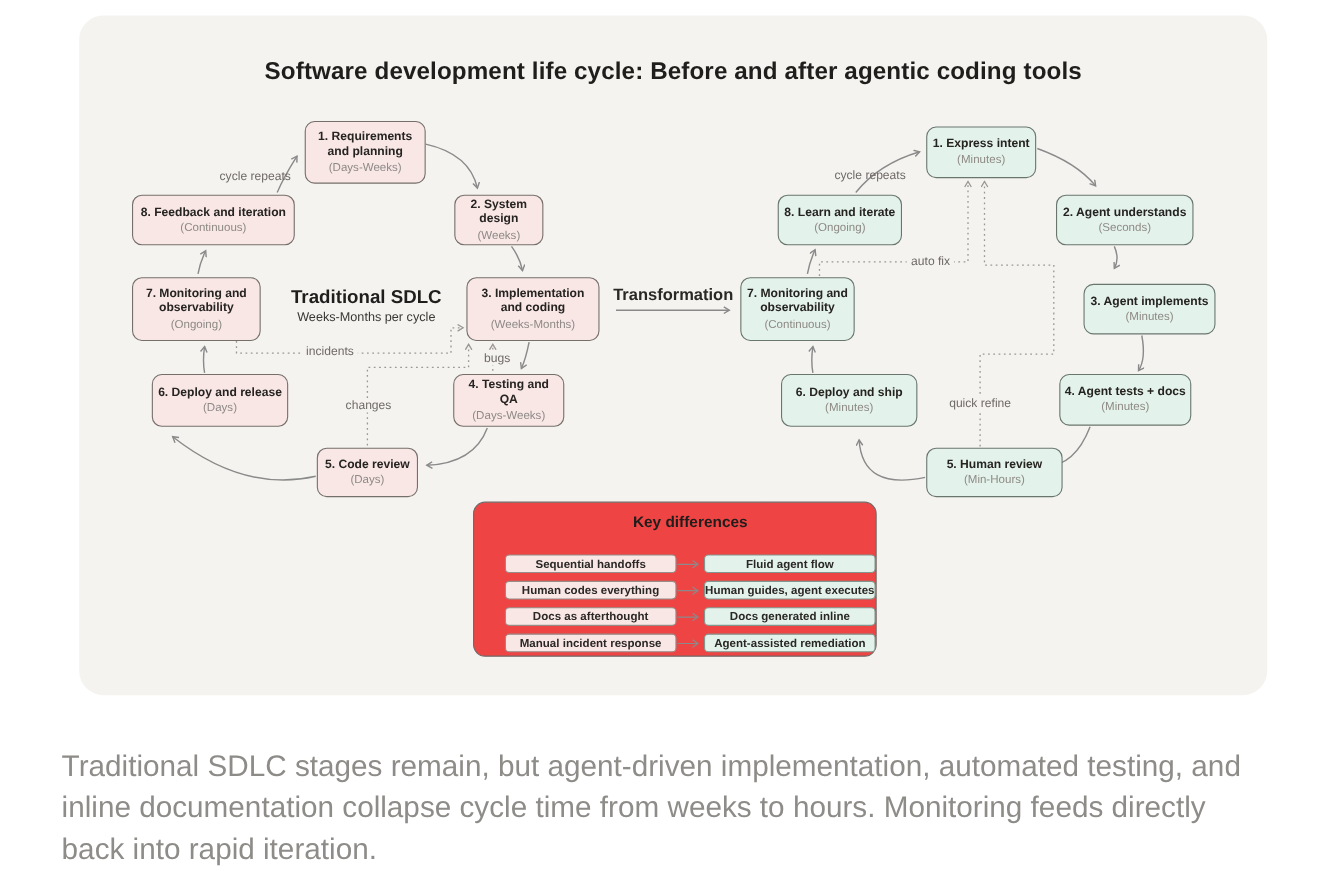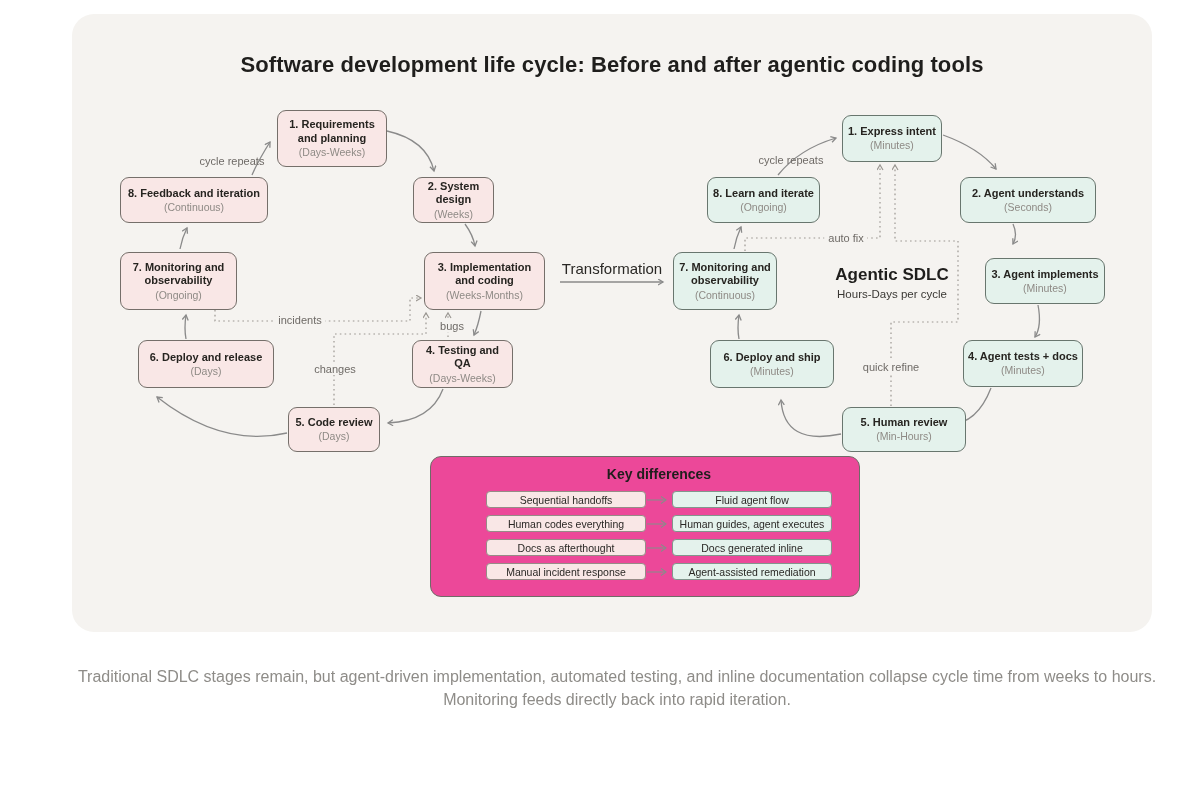--- a/index.html
+++ b/index.html
@@ -10,30 +10,30 @@
   .node{position:absolute;display:flex;flex-direction:column;align-items:center;justify-content:center;text-align:center;border-radius:9px;padding:2px 4px;box-sizing:border-box;}
   .node .t{font-weight:bold;font-size:11px;line-height:1.22;color:#262420;}
   .node .d{font-size:10.5px;line-height:1.2;color:#8e8a85;margin-top:1px;}
   .node.pink{background:#f9e7e6;border:1.3px solid #756f6a;}
   .node.green{background:#e4f2ec;border:1.3px solid #68766e;}
   .small-label{position:absolute;font-size:11px;color:#6e6a66;transform:translateX(-50%);white-space:nowrap;}
   .small-label.on-line{background:#f5f3f0;padding:0 4px;}
   .center-label{position:absolute;transform:translateX(-50%);text-align:center;white-space:nowrap;}
   .center-label .cl-t{font-size:17px;font-weight:bold;color:#1f1e1c;}
   .center-label .cl-s{font-size:11.5px;color:#3a3834;margin-top:3px;}
-  .transformation{position:absolute;transform:translateX(-50%);font-size:15px;font-weight:normal;color:#2a2825;white-space:nowrap;}
-  .kd{position:absolute;left:358px;top:442px;width:430px;height:141px;background:#ec4899;border:1.2px solid #6f6b67;border-radius:11px;box-sizing:border-box;padding-left:28px;}
+  .transformation{position:absolute;transform:translateX(-50%);font-size:15px;font-weight:bold;color:#2a2825;white-space:nowrap;}
+  .kd{position:absolute;left:358px;top:442px;width:367px;height:141px;background:#ef4444;border:1.2px solid #6f6b67;border-radius:11px;box-sizing:border-box;padding-left:28px;}
   .kd-title{text-align:center;font-size:14px;font-weight:bold;color:#1f1e1c;margin-top:9px;}
-  .kd-rows{margin-top:9px;}
+  .kd-rows{margin-top:22px;font-weight:bold;}
   .kd-row{display:flex;align-items:center;justify-content:center;margin-bottom:7px;}
   .kd-box{width:160px;height:17px;display:flex;align-items:center;justify-content:center;font-size:10.5px;color:#2a2825;border-radius:4px;box-sizing:border-box;white-space:nowrap;}
   .kd-box.pink{background:#f9e7e6;border:1px solid #968b86;}
   .kd-box.green{background:#e4f2ec;border:1px solid #81968c;}
   .kd-arrow{width:26px;height:10px;display:block;}
-  .caption{position:absolute;left:76px;top:650px;width:1082px;font-size:16px;line-height:1.41;color:#8e8c88;text-align:center;}
+  .caption{position:absolute;left:56px;top:650px;width:1082px;font-size:27px;line-height:1.41;color:#8e8c88;}
 </style>
 </head>
 <body>
 
 <div class="card">
 
   <div class="diagram-title">Software development life cycle: Before and after agentic coding tools</div>
 
   <svg class="connectors" viewBox="0 0 1080 618">
     <defs>
@@ -91,38 +91,38 @@
     <div class="d">(Weeks-Months)</div>
   </div>
   <div class="node pink" style="left:340px;top:326px;width:101px;height:48px">
     <div class="t">4. Testing and QA</div>
     <div class="d">(Days-Weeks)</div>
   </div>
   <div class="node pink" style="left:216px;top:393px;width:92px;height:45px">
     <div class="t">5. Code review</div>
     <div class="d">(Days)</div>
   </div>
-  <div class="node pink" style="left:66px;top:326px;width:136px;height:48px">
+  <div class="node pink" style="left:66px;top:326px;width:124px;height:48px">
     <div class="t">6. Deploy and release</div>
     <div class="d">(Days)</div>
   </div>
   <div class="node pink" style="left:48px;top:238px;width:117px;height:58px">
     <div class="t">7. Monitoring and observability</div>
     <div class="d">(Ongoing)</div>
   </div>
   <div class="node pink" style="left:48px;top:163px;width:148px;height:46px">
     <div class="t">8. Feedback and iteration</div>
     <div class="d">(Continuous)</div>
   </div>
 
   <div class="node green" style="left:770px;top:101px;width:100px;height:47px">
     <div class="t">1. Express intent</div>
     <div class="d">(Minutes)</div>
   </div>
-  <div class="node green" style="left:888px;top:163px;width:136px;height:46px">
+  <div class="node green" style="left:888px;top:163px;width:125px;height:46px">
     <div class="t">2. Agent understands</div>
     <div class="d">(Seconds)</div>
   </div>
   <div class="node green" style="left:913px;top:244px;width:120px;height:46px">
     <div class="t">3. Agent implements</div>
     <div class="d">(Minutes)</div>
   </div>
   <div class="node green" style="left:891px;top:326px;width:120px;height:47px">
     <div class="t">4. Agent tests + docs</div>
     <div class="d">(Minutes)</div>
@@ -137,23 +137,23 @@
   </div>
   <div class="node green" style="left:601px;top:238px;width:104px;height:58px">
     <div class="t">7. Monitoring and observability</div>
     <div class="d">(Continuous)</div>
   </div>
   <div class="node green" style="left:635px;top:163px;width:113px;height:46px">
     <div class="t">8. Learn and iterate</div>
     <div class="d">(Ongoing)</div>
   </div>
 
-  <div class="center-label" style="left:820px;top:251px">
-    <div class="cl-t">Agentic SDLC</div>
-    <div class="cl-s">Hours-Days per cycle</div>
+  <div class="center-label" style="left:261px;top:246px">
+    <div class="cl-t">Traditional SDLC</div>
+    <div class="cl-s">Weeks-Months per cycle</div>
   </div>
 
   <div class="transformation" style="left:540px;top:246px">Transformation</div>
 
   <div class="small-label" style="left:160px;top:141px">cycle repeats</div>
   <div class="small-label on-line" style="left:228px;top:300px">incidents</div>
   <div class="small-label on-line" style="left:263px;top:349px">changes</div>
   <div class="small-label on-line" style="left:380px;top:306px">bugs</div>
   <div class="small-label" style="left:719px;top:140px">cycle repeats</div>
   <div class="small-label on-line" style="left:774px;top:218px">auto fix</div>

